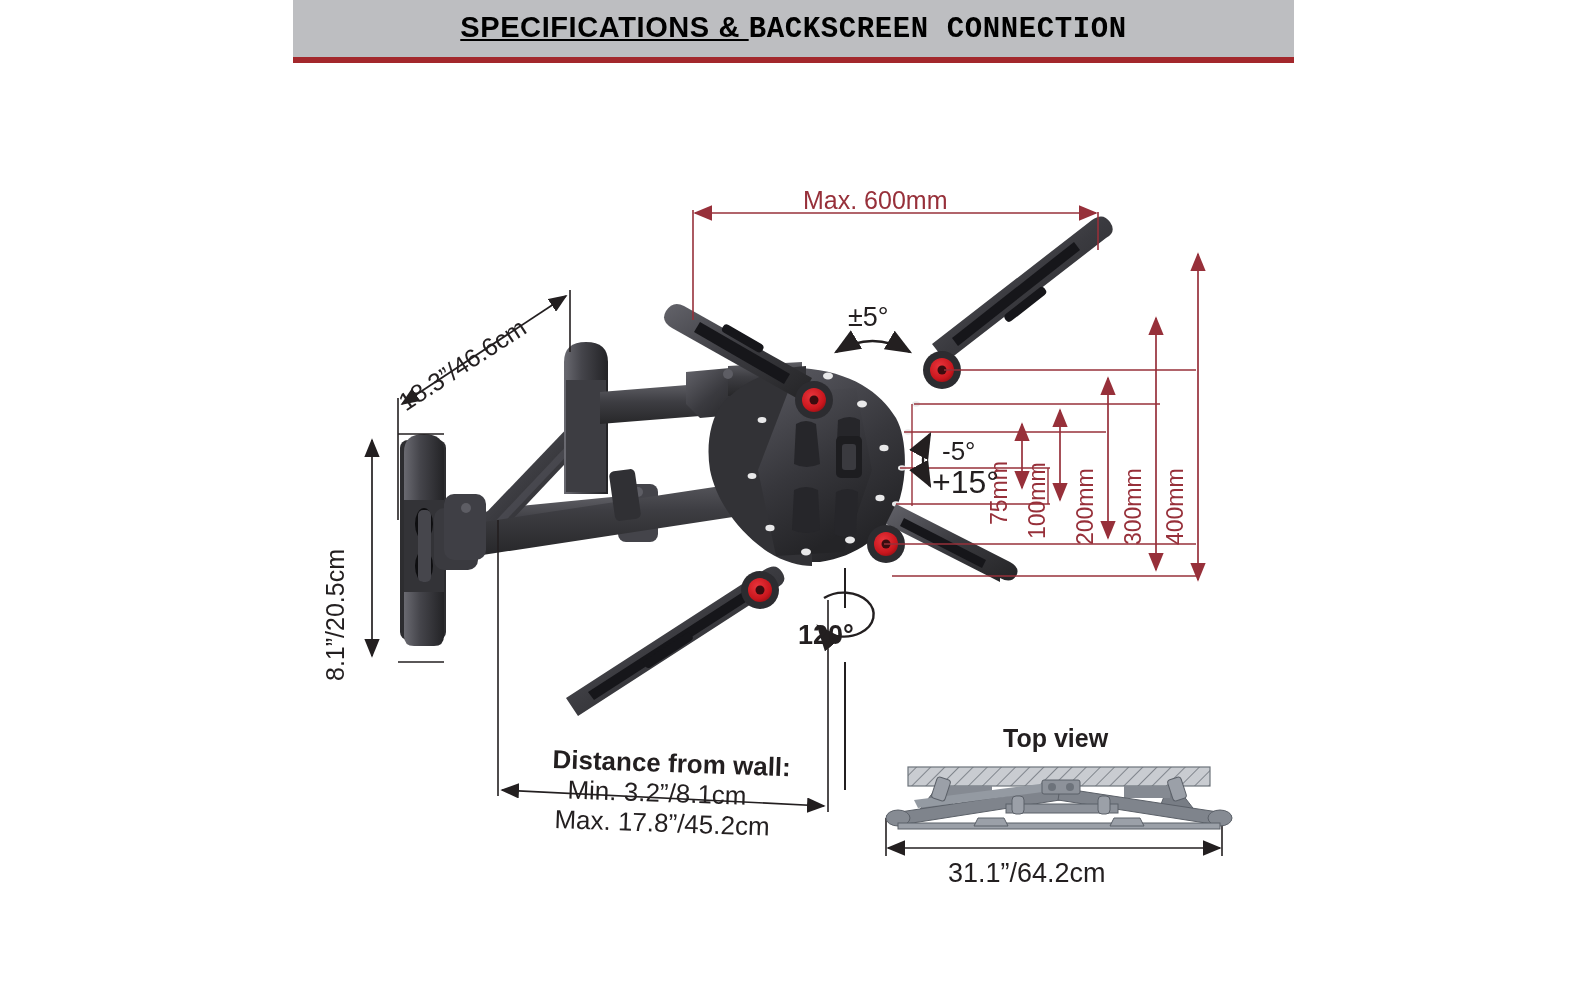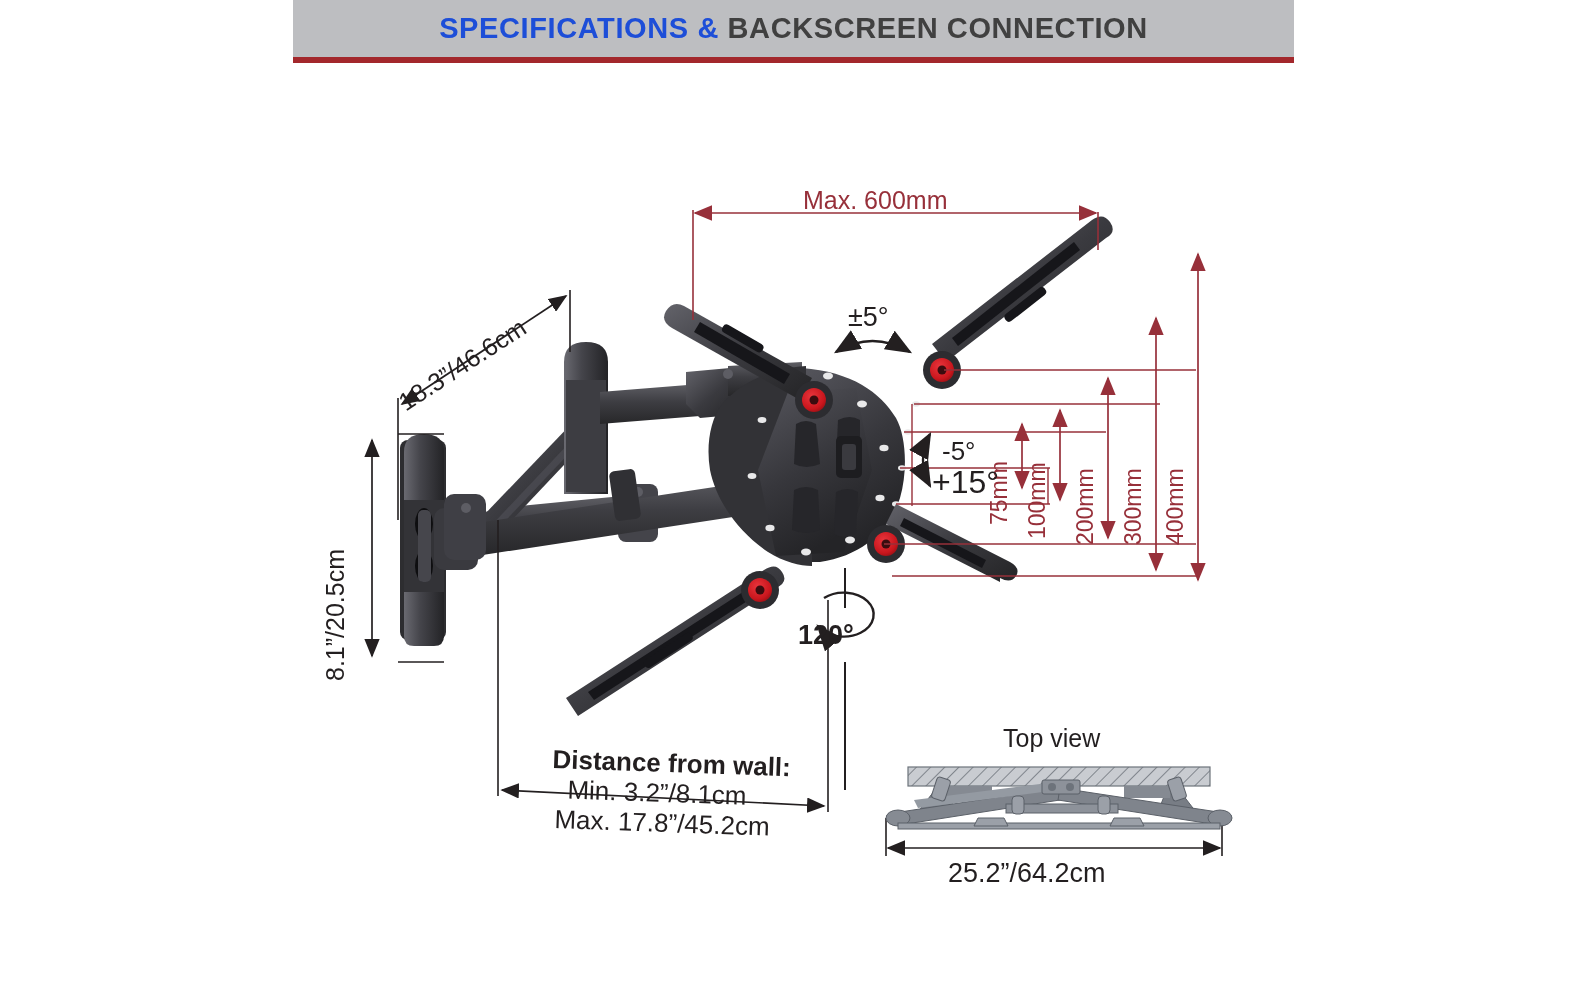--- a/index.html
+++ b/index.html
@@ -27,22 +27,22 @@
     align-items: center;
     justify-content: center;
   }
   #header-title {
     font-size: 29px;
     font-weight: bold;
     letter-spacing: 0.6px;
     white-space: nowrap;
     font-family: "Liberation Sans", sans-serif;
   }
-  #header-title .part-dark { color: #1d4ed8; }
-  #header-title .part-red  { color: #404040; }
+  #header-title .part-dark { color: #000000; text-decoration: underline; }
+  #header-title .part-red  { color: #000000; font-family: Liberation Mono, monospace; }
   #header-rule {
     position: absolute;
     left: 293px;
     top: 57px;
     width: 1001px;
     height: 6px;
     background: #a3282c;
   }
 
   
@@ -397,29 +397,29 @@
 <div class="lbl lbl-red rot90" style="left:1097px; top:522px; font-size:23px;">200mm</div>
 
 <div class="lbl lbl-red rot90" style="left:1145px; top:522px; font-size:23px;">300mm</div>
 
 <div class="lbl lbl-red rot90" style="left:1187px; top:522px; font-size:23px;">400mm</div>
 
 <div class="lbl lbl-black" style="left:408px; top:390px; font-size:25px; transform:rotate(-33deg); transform-origin:left bottom;">18.3”/46.6cm</div>
 
 <div class="lbl lbl-black rot90" style="left:348px; top:656px; font-size:25px;">8.1”/20.5cm</div>
 
-<div class="lbl lbl-black" style="left:948px; top:860px; font-size:27px;">25.2”/64.2cm</div>
+<div class="lbl lbl-black" style="left:948px; top:860px; font-size:27px;">31.1”/64.2cm</div>
 
 <div class="lbl lbl-black" style="left:848px; top:304px; font-size:27px;">±5°</div>
 
 <div class="lbl lbl-black" style="left:942px; top:438px; font-size:26px;">-5°</div>
 
 <div class="lbl lbl-black" style="left:932px; top:466px; font-size:32px;">+15°</div>
 
 <div class="lbl lbl-black" style="left:798px; top:622px; font-size:27px;font-weight:bold;">120°</div>
 
 <div style="position:absolute; left:553px; top:746px; transform:rotate(2deg); transform-origin:left top;">
   <div class="lbl lbl-black" style="position:relative; left:0; top:0; font-size:26px; font-weight:bold;">Distance from wall:</div>
   <div class="lbl lbl-black" style="position:relative; left:16px; top:4px; font-size:26px;">Min. 3.2”/8.1cm</div>
   <div class="lbl lbl-black" style="position:relative; left:4px; top:8px; font-size:26px;">Max. 17.8”/45.2cm</div>
 </div>
 
-<div class="lbl lbl-black" style="left:1003px; top:726px; font-size:25px; font-weight:normal;">Top view</div>
+<div class="lbl lbl-black" style="left:1003px; top:726px; font-size:25px; font-weight:bold;">Top view</div>
 
 </body></html>

